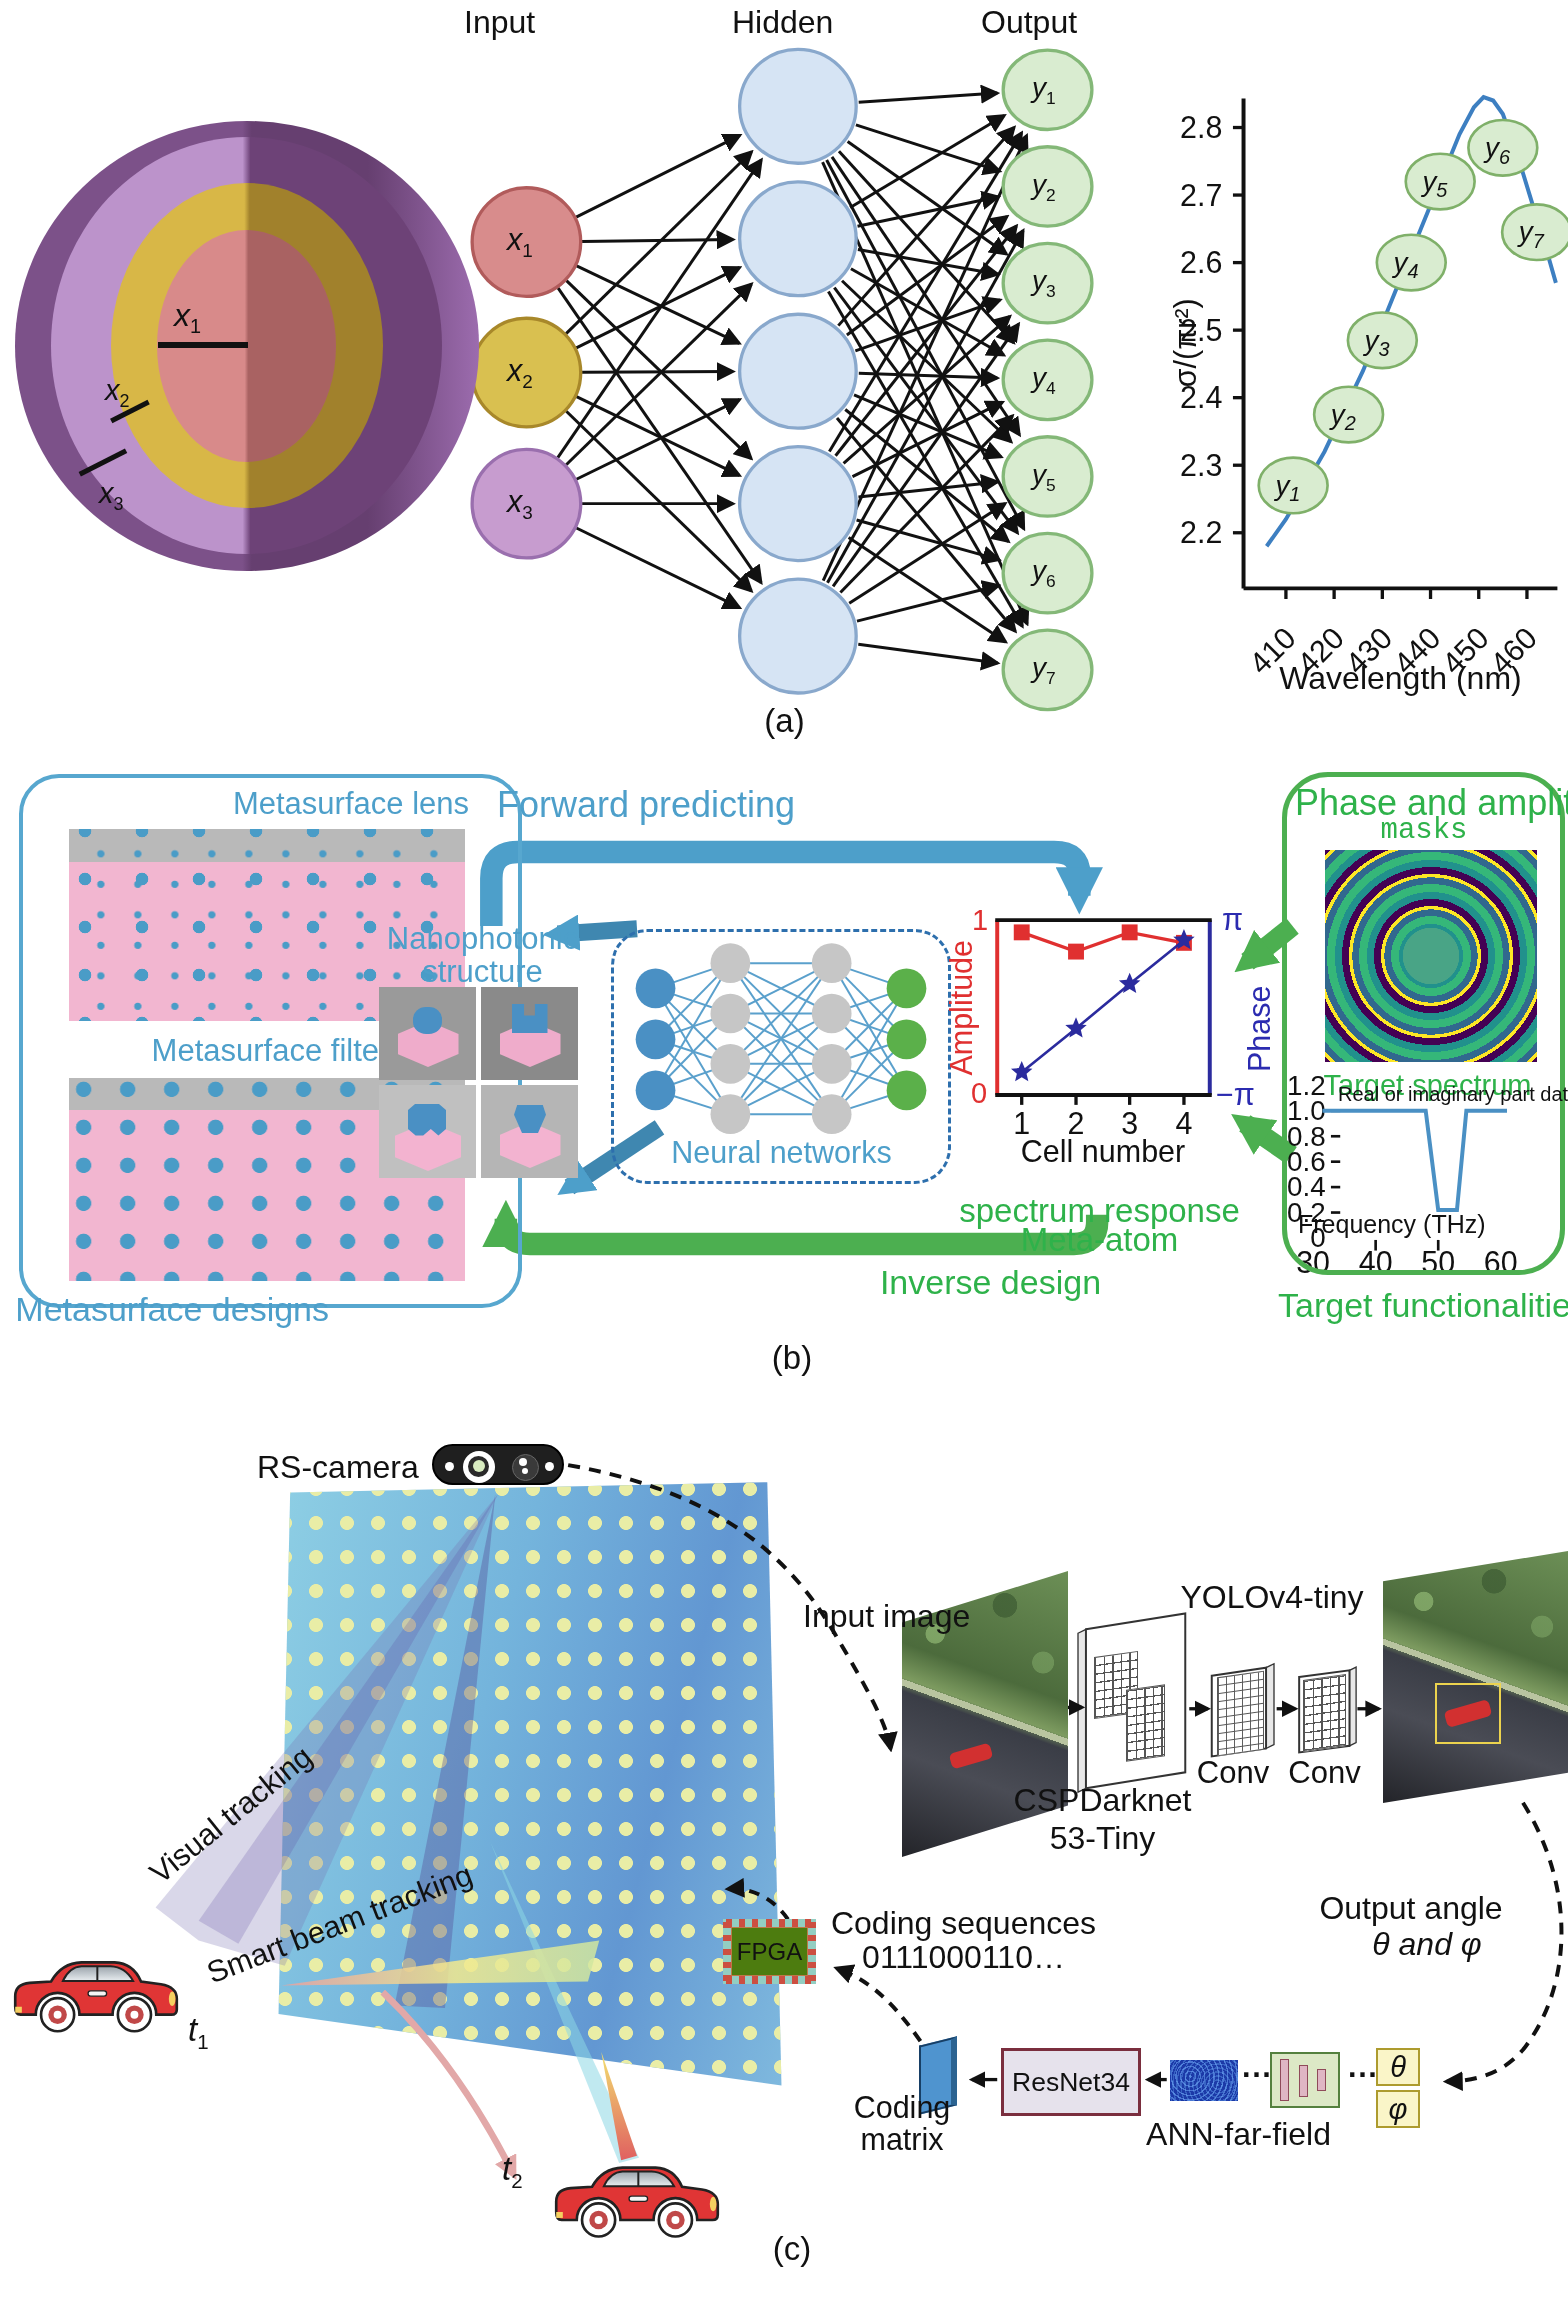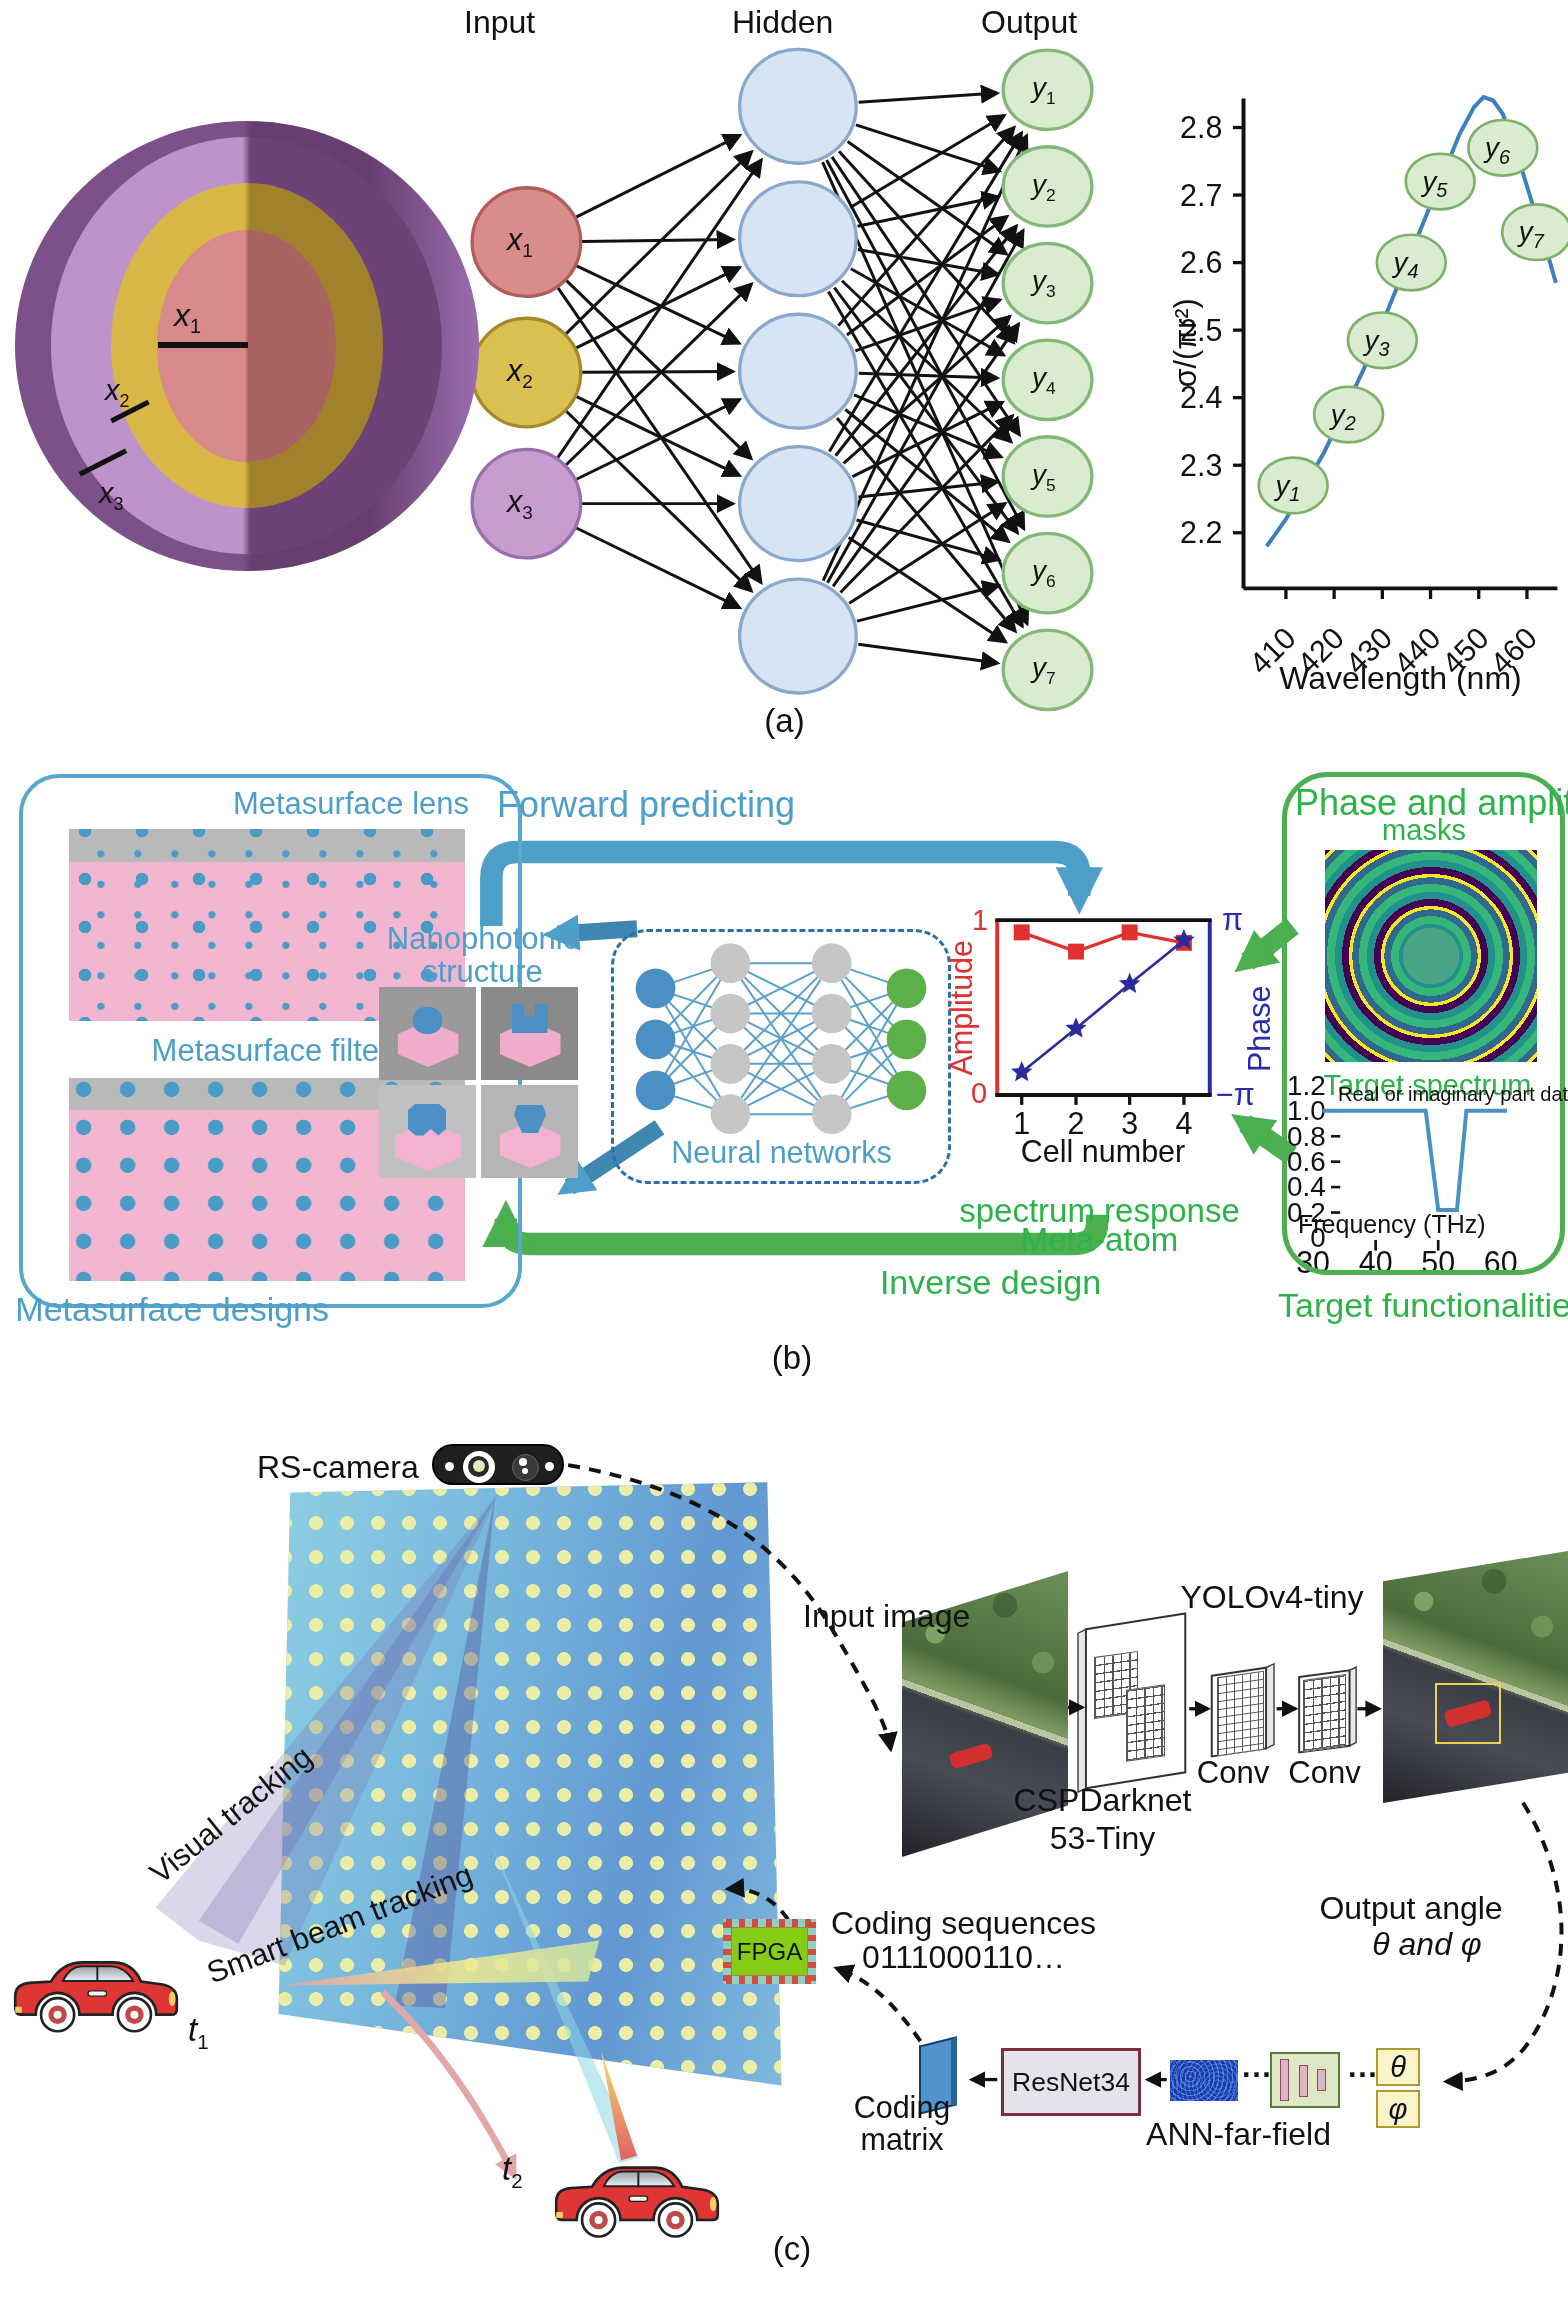--- a/index.html
+++ b/index.html
@@ -347,21 +347,21 @@
   <div class="lbl navy" style="left:1216px;top:1078px;font-size:30.5px;"><span>−π</span></div>
   <div class="lbl ctr red rot" style="left:862px;top:991px;width:199px;font-size:30.5px;transform:rotate(-90deg);"><span>Amplitude</span></div>
   <div class="lbl ctr navy rot" style="left:1160px;top:1012px;width:199px;font-size:30.5px;transform:rotate(-90deg);"><span>Phase</span></div>
   <div class="lbl ctr" style="left:1020px;top:1135px;width:166px;font-size:30.5px;"><span>Cell number</span></div>
   <div class="lbl ctr green" style="left:934px;top:1222px;width:331px;font-size:33px;"><span>Meta-atom</span></div>
   <div class="lbl ctr green" style="left:934px;top:1193px;width:331px;font-size:33px;"><span>spectrum response</span></div>
   <div class="lbl ctr green" style="left:858px;top:1264px;width:265px;font-size:34px;"><span>Inverse design</span></div>
 
   <div class="box" style="left:1282px;top:772px;width:283px;height:503px;border:5.3px solid #4caf50;border-radius:46px;"></div>
   <div class="lbl ctr green" style="left:1295px;top:783px;width:258px;font-size:36px;"><span>Phase and amplitude</span></div>
-  <div class="lbl ctr green" style="left:1295px;top:815px;width:258px;font-size:29px;"><span>masks</span></div>
+  <div class="lbl ctr green" style="left:1295px;top:815px;width:258px;font-size:29px;font-family:Liberation Mono, monospace;"><span>masks</span></div>
   <div class="photo" style="left:1325px;top:850px;width:212px;height:212px;
        background-image:radial-gradient(circle at 50% 50%, #49a486 0 28px, transparent 28.5px),
          repeating-radial-gradient(circle at 50% 50%, #35b779 0 8px, #31688e 8px 14.6px, #fde725 14.6px 18px, #440154 18px 25px, #21918c 25px 32px);"></div>
   <div class="lbl ctr green" style="left:1295px;top:1070px;width:265px;font-size:29px;"><span>Target spectrum</span></div>
   <div class="lbl" style="left:1338px;top:1083px;font-size:20px;"><span>Real or imaginary part data</span></div>
   <div class="lbl" style="left:1298px;top:1211px;font-size:25px;"><span>Frequency (THz)</span></div>
   <div class="lbl ctr green" style="left:1278px;top:1287px;width:291px;font-size:34px;"><span>Target functionalities</span></div>
   <div class="lbl ctr" style="left:762px;top:1340px;width:60px;font-size:33px;"><span>(b)</span></div>
 
   <div class="lbl" style="left:257px;top:1450px;font-size:32px;"><span>RS-camera</span></div>
@@ -489,21 +489,21 @@
   <div class="lbl ctr" style="left:1315px;top:1891px;width:192px;font-size:32px;"><span>Output  angle</span></div>
   <div class="lbl ctr" style="left:1351px;top:1927px;width:152px;font-size:32px;"><i>θ and φ</i></div>
   <div class="lbl ctr" style="left:821px;top:1906px;width:285px;font-size:32px;"><span>Coding sequences</span></div>
   <div class="lbl ctr" style="left:821px;top:1940px;width:285px;font-size:32px;"><span>0111000110…</span></div>
 
   <div class="box" style="left:723px;top:1919px;width:93px;height:65px;background:#93cec2;">
     <div class="fpga-pins-h" style="top:0;"></div>
     <div class="fpga-pins-h" style="bottom:0;"></div>
     <div class="fpga-pins-v" style="left:0;"></div>
     <div class="fpga-pins-v" style="right:0;"></div>
-    <div class="box" style="left:8px;top:8px;right:8px;bottom:8px;background:#84cc16;border:1.3px solid #bd7a47;display:flex;align-items:center;justify-content:center;font-size:24px;">
+    <div class="box" style="left:8px;top:8px;right:8px;bottom:8px;background:#4d7c0f;border:1.3px solid #bd7a47;display:flex;align-items:center;justify-content:center;font-size:24px;">
         <span>FPGA</span>
       </div>
   </div>
 
   <div class="box rot" style="left:919px;top:2041px;width:38px;height:69px;background:#4f94cf;border:2px solid #173f66;border-right:6.6px solid #2b6391;transform:skewY(-14deg);"></div>
   <div class="lbl ctr" style="left:836px;top:2091px;width:132px;font-size:30.5px;"><span>Coding</span></div>
   <div class="lbl ctr" style="left:836px;top:2123px;width:132px;font-size:30.5px;"><span>matrix</span></div>
   <div class="box" style="left:1001px;top:2048px;width:140px;height:68px;background:#e6e2ec;border:3.3px solid #7a2e3e;display:flex;align-items:center;justify-content:center;font-size:26.5px;">
       <span>ResNet34</span>
     </div>

